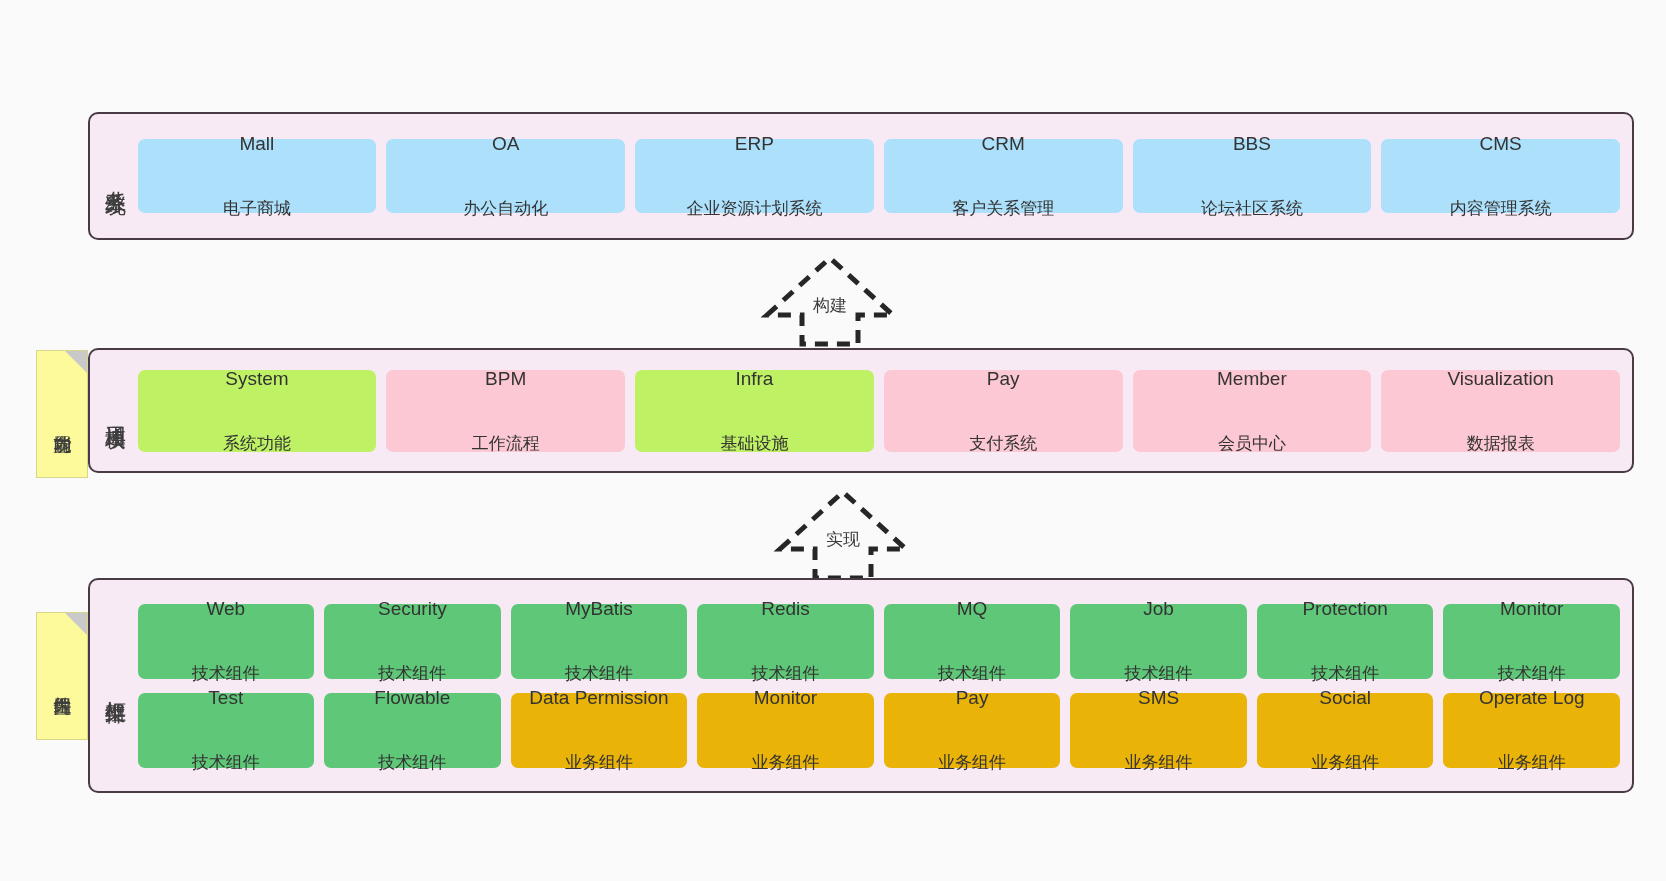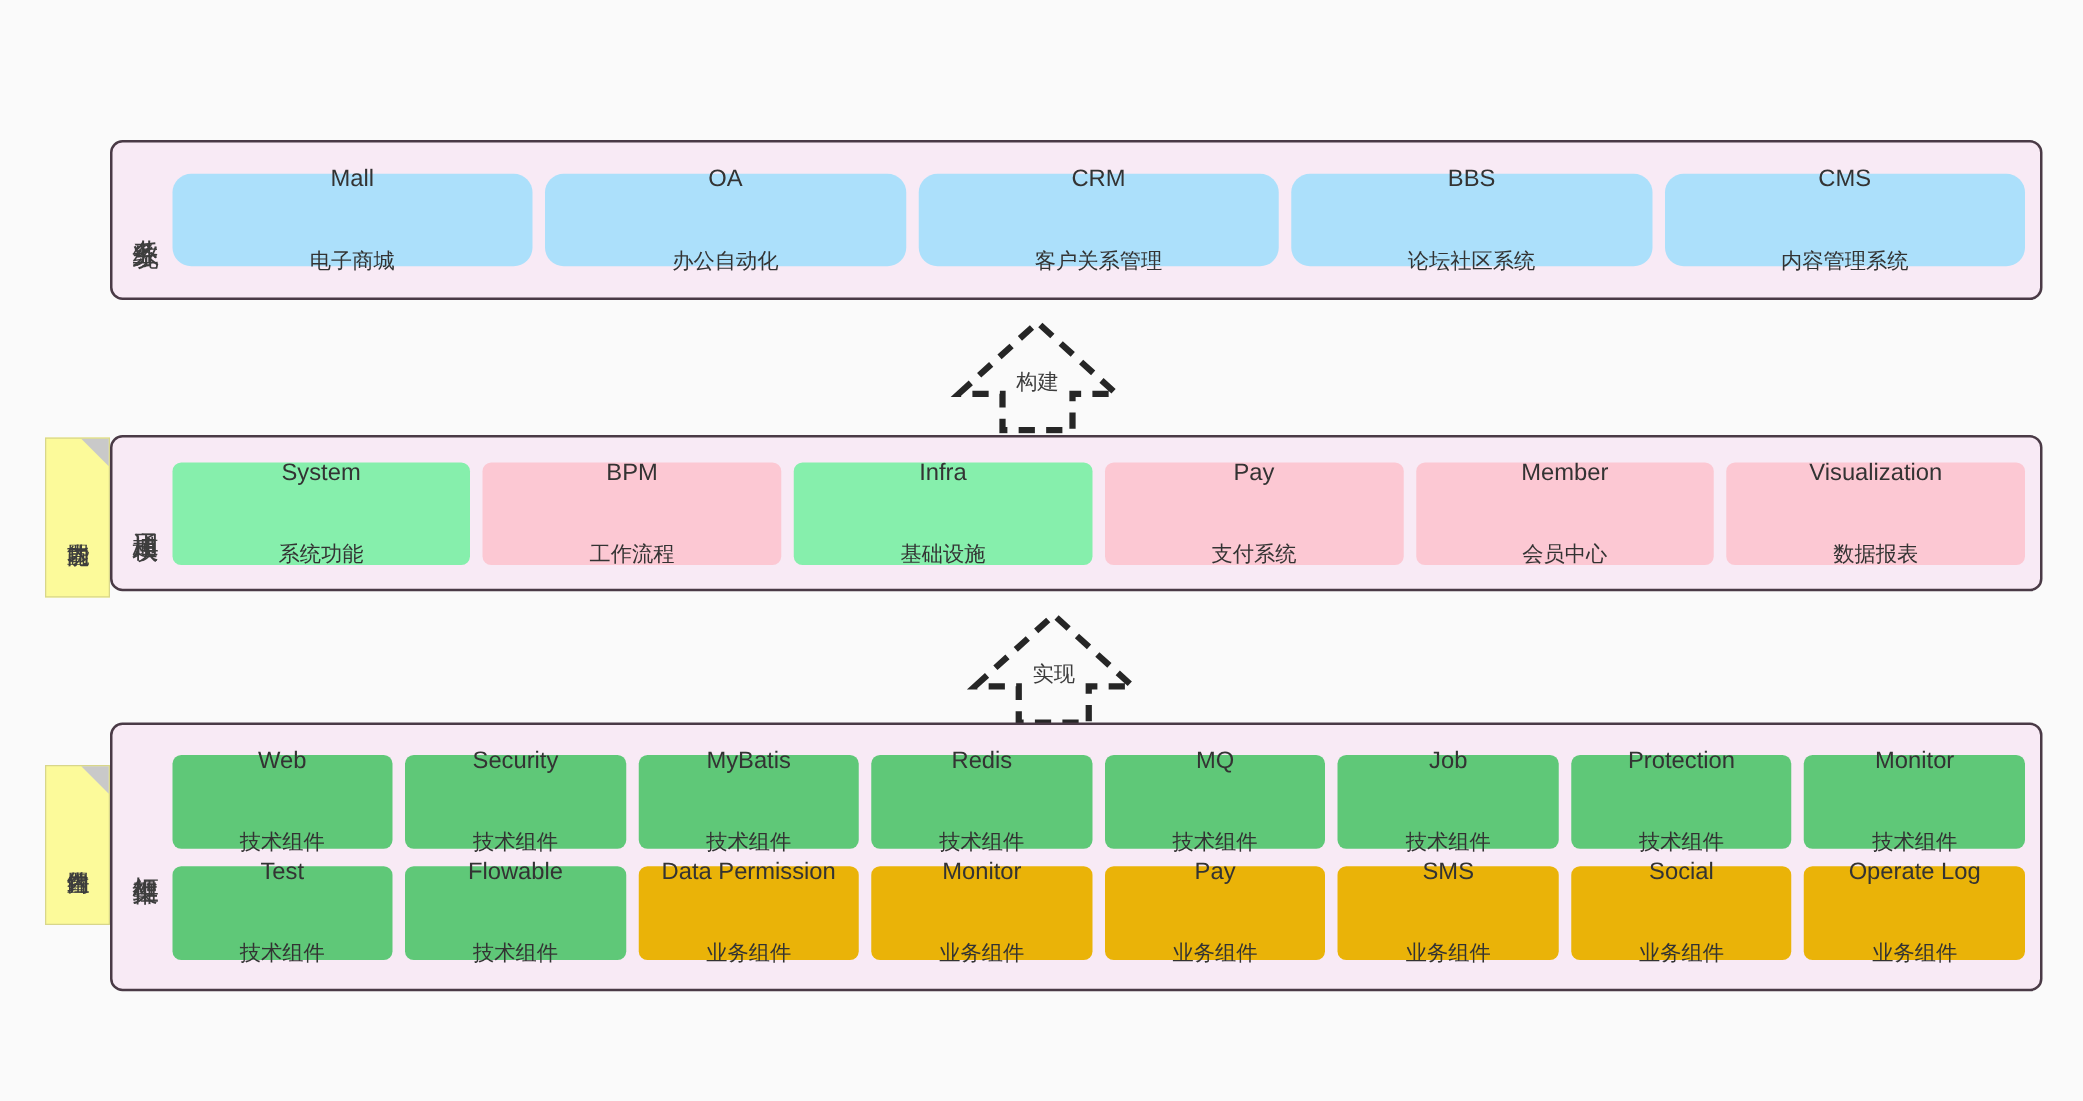--- a/index.html
+++ b/index.html
@@ -82,31 +82,31 @@
     color: #333333;
   }
   .card .cn {
     font-size: 17px;
     color: #333333;
     margin-top: 44px;
   }
 
   
   .card.blue        { background: #ace0fb; }
-  .card.red         { background: #86efac; }
+  .card.red         { background: #bef264; }
   .card.pink        { background: #fcc8d3; }
   .card.green       { background: #5fc878; }
   .card.lightgreen  { background: #eab308; }
 
   
   #layer-business {
     left: 88px; top: 112px; width: 1546px; height: 128px;
   }
   #layer-business .cards { height: 74px; }
-  #layer-business .card  { height: 74px; border-radius: 15px; }
+  #layer-business .card  { height: 74px; }
 
   #layer-common {
     left: 88px; top: 348px; width: 1546px; height: 125px;
   }
   #layer-common .cards { height: 82px; }
   #layer-common .card  { height: 82px; }
 
   #layer-framework {
     left: 88px; top: 578px; width: 1546px; height: 215px;
   }
@@ -172,20 +172,24 @@
   <div class="cards">
     <div class="card blue">
       <span class="en">Mall</span>
       <span class="cn">电子商城</span>
     </div>
     <div class="card blue">
       <span class="en">OA</span>
       <span class="cn">办公自动化</span>
     </div>
     <div class="card blue">
+      <span class="en">ERP</span>
+      <span class="cn">企业资源计划系统</span>
+    </div>
+    <div class="card blue">
       <span class="en">CRM</span>
       <span class="cn">客户关系管理</span>
     </div>
     <div class="card blue">
       <span class="en">BBS</span>
       <span class="cn">论坛社区系统</span>
     </div>
     <div class="card blue">
       <span class="en">CMS</span>
       <span class="cn">内容管理系统</span>

